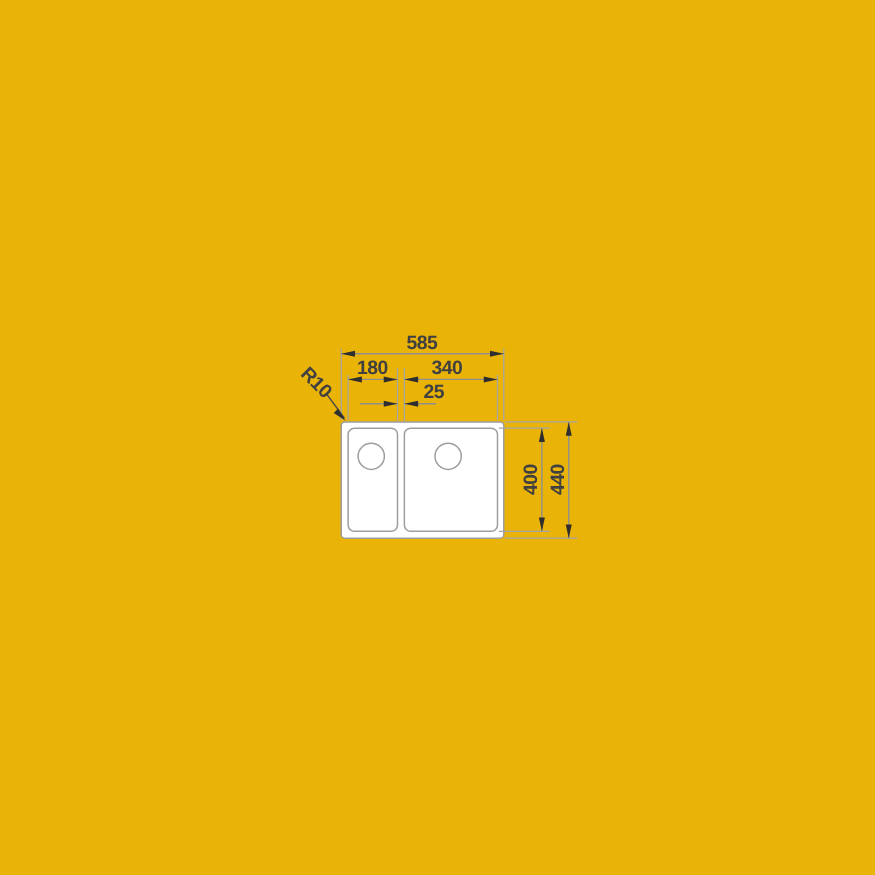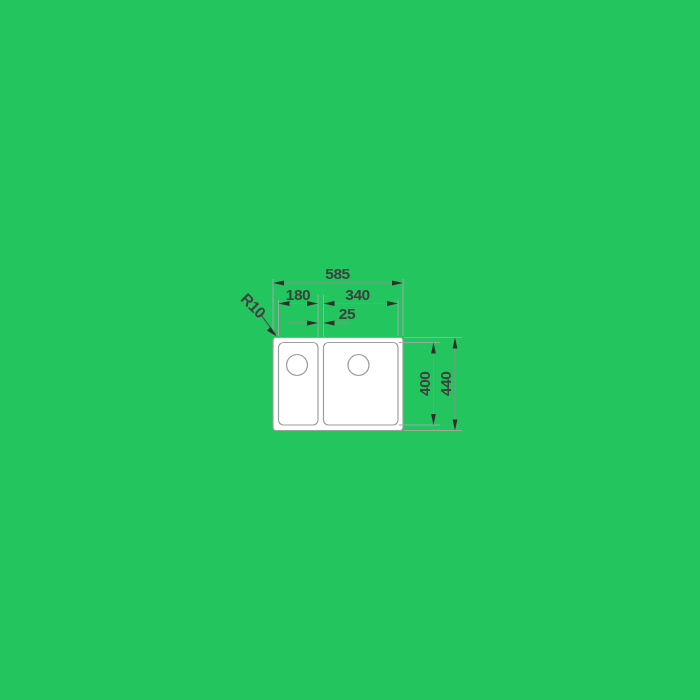--- a/index.html
+++ b/index.html
@@ -8,21 +8,21 @@
     background: #ffffff;
     width: 700px;
     height: 700px;
     overflow: hidden;
     font-family: "Liberation Sans", sans-serif;
   }
   .canvas {
     position: relative;
     width: 700px;
     height: 700px;
-    background: #22c55e;
+    background: #eab308;
     text-align: center;
   }
   svg { display: block; }
   .geo {
     stroke: #9e9e9e;
     stroke-width: 1.2;
     fill: #ffffff;
   }
   .dimline {
     stroke: #8f8f8f;

